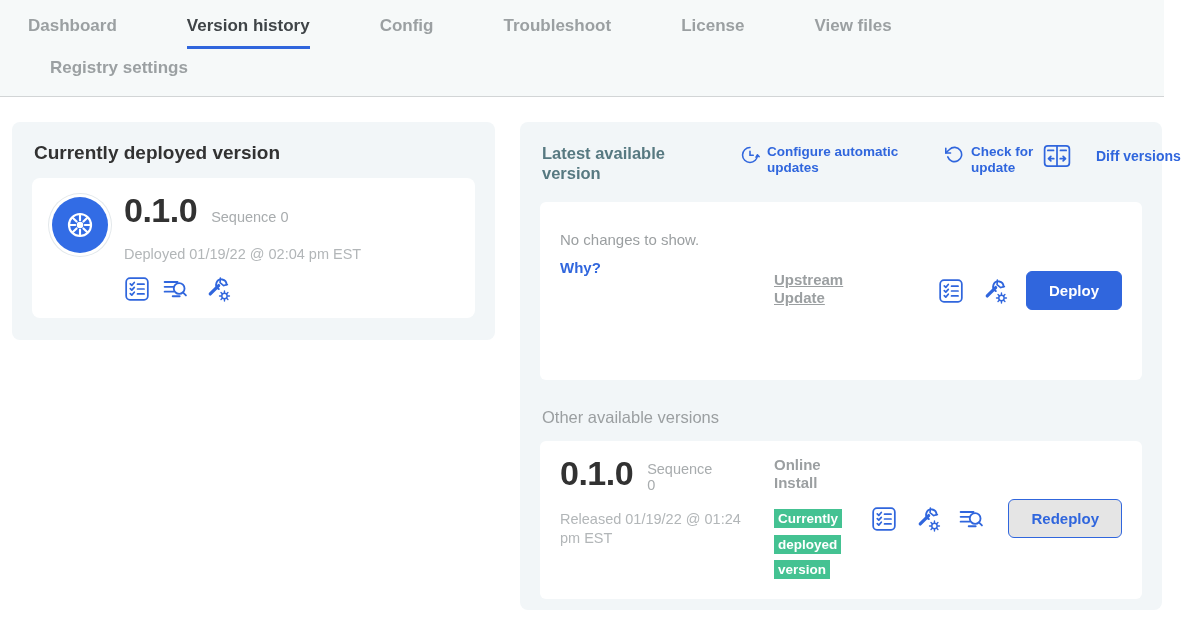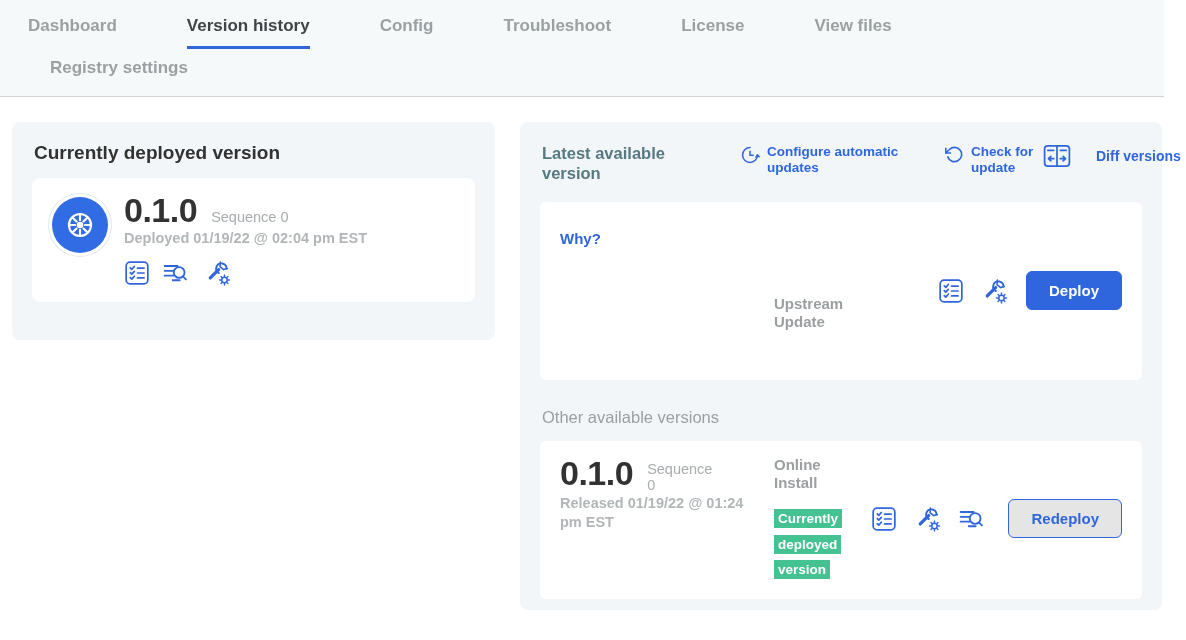--- a/index.html
+++ b/index.html
@@ -36,21 +36,21 @@
   .k8s-badge {
     width:56px; height:56px; border-radius:50%; background:#326ce5;
     display:flex; align-items:center; justify-content:center; flex:none;
     box-shadow:0 0 0 3px #ffffff, 0 0 0 4px #e3e8eb;
     margin-top:4px; margin-left:2px;
   }
   .ver-row { display:flex; align-items:baseline; }
   .ver-num { font-size:34px; font-weight:800; color:#323232; letter-spacing:-0.5px; line-height:1.05; }
   .seq { font-size:14.5px; font-weight:400; color:#a8acae; margin-left:14px; }
   .seq-wrap { display:inline-block; width:70px; line-height:1.15; margin-top:5px; align-self:flex-start; }
-  .muted-date { font-size:14.5px; font-weight:700; color:#b2b6b8; margin-top:0; line-height:1.3; }
+  .muted-date { font-size:14.5px; font-weight:400; color:#b2b6b8; margin-top:16px; line-height:1.3; }
   .rel-date { width:195px; }
   .icons-row { display:flex; gap:13px; margin-top:11px; align-items:center; }
   .svg-icon { display:block; cursor:pointer; }
   
   .latest-header { display:flex; align-items:flex-start; padding:2px 2px 0 2px; }
   .latest-title { width:150px; margin:0; font-size:16.5px; font-weight:700; color:#577981; line-height:1.2; flex:none; }
   .hdr-link { display:flex; gap:7px; align-items:flex-start; cursor:pointer; text-decoration:none; }
   .hdr-link span { color:#3066dd; font-size:13.5px; font-weight:700; line-height:1.2; }
   .lnk1 { margin-left:28px; }
   .lnk1 span { width:72px; }
@@ -60,21 +60,21 @@
   .lnk3 span { white-space:nowrap; font-size:14px; }
   
   .ver-card { border-radius:6px; margin-top:18px; padding:17px 20px; display:flex; align-items:flex-start; }
   .latest-card { min-height:178px; }
   .other-card { min-height:135px; margin-top:14px; padding-top:15px; }
   .card-main { width:208px; flex:none; }
   .text-line { font-size:15px; color:#9b9fa1; margin-top:12px; }
   .why-link { display:inline-block; font-size:15px; font-weight:700; color:#3066dd; margin-top:11px; cursor:pointer; text-decoration:none; }
   .src-col { width:92px; flex:none; margin-left:6px; }
   .src-top { margin-top:0; }
-  .src-offset { margin-top:76px; }
+  .src-offset { margin-top:52px;text-decoration:underline; }
   .card-source { font-size:15px; font-weight:700; color:#9b9fa1; line-height:1.25; }
   .badge-wrap { width:70px; margin-top:12px; line-height:1.6; }
   .badge {
     background:#44c292; color:#ffffff; font-size:13.5px; font-weight:700;
     padding:2px 4px; -webkit-box-decoration-break:clone; box-decoration-break:clone;
   }
   .card-actions { margin-left:auto; display:flex; align-items:center; gap:17px; align-self:center; }
   .btn {
     font-family:"Liberation Sans", sans-serif;
     font-size:15px; font-weight:700; border-radius:6px; cursor:pointer;
@@ -187,20 +187,21 @@
           <line x1="16.2" y1="5.8" x2="21.5" y2="5.8"></line>
         <path d="M10 13.5H5.2M7.3 11.4L5.1 13.5l2.2 2.1"></path>
         <path d="M16 13.5h4.8M18.7 11.4l2.2 2.1-2.2 2.1"></path>
       </svg>
       <span>Diff versions</span>
     </a>
   </div>
 
   <div class="white-card ver-card latest-card">
     <div class="card-main">
+      <div class="text-line">No changes to show.</div>
       <a class="why-link">Why?</a>
     </div>
     <div class="src-col">
       <div class="card-source src-offset">Upstream Update</div>
     </div>
     <div class="card-actions">
       <svg class="svg-icon" width="26" height="26" viewBox="0 0 24 24" fill="none" stroke="#3066dd" stroke-width="1.6" stroke-linecap="round" stroke-linejoin="round">
         <rect x="2" y="2" width="20" height="20" rx="3.5"></rect>
         <path d="M5.8 7.2l1.4 1.4 2.3-2.6"></path>
           <line x1="12.5" y1="7.5" x2="18.5" y2="7.5"></line>

